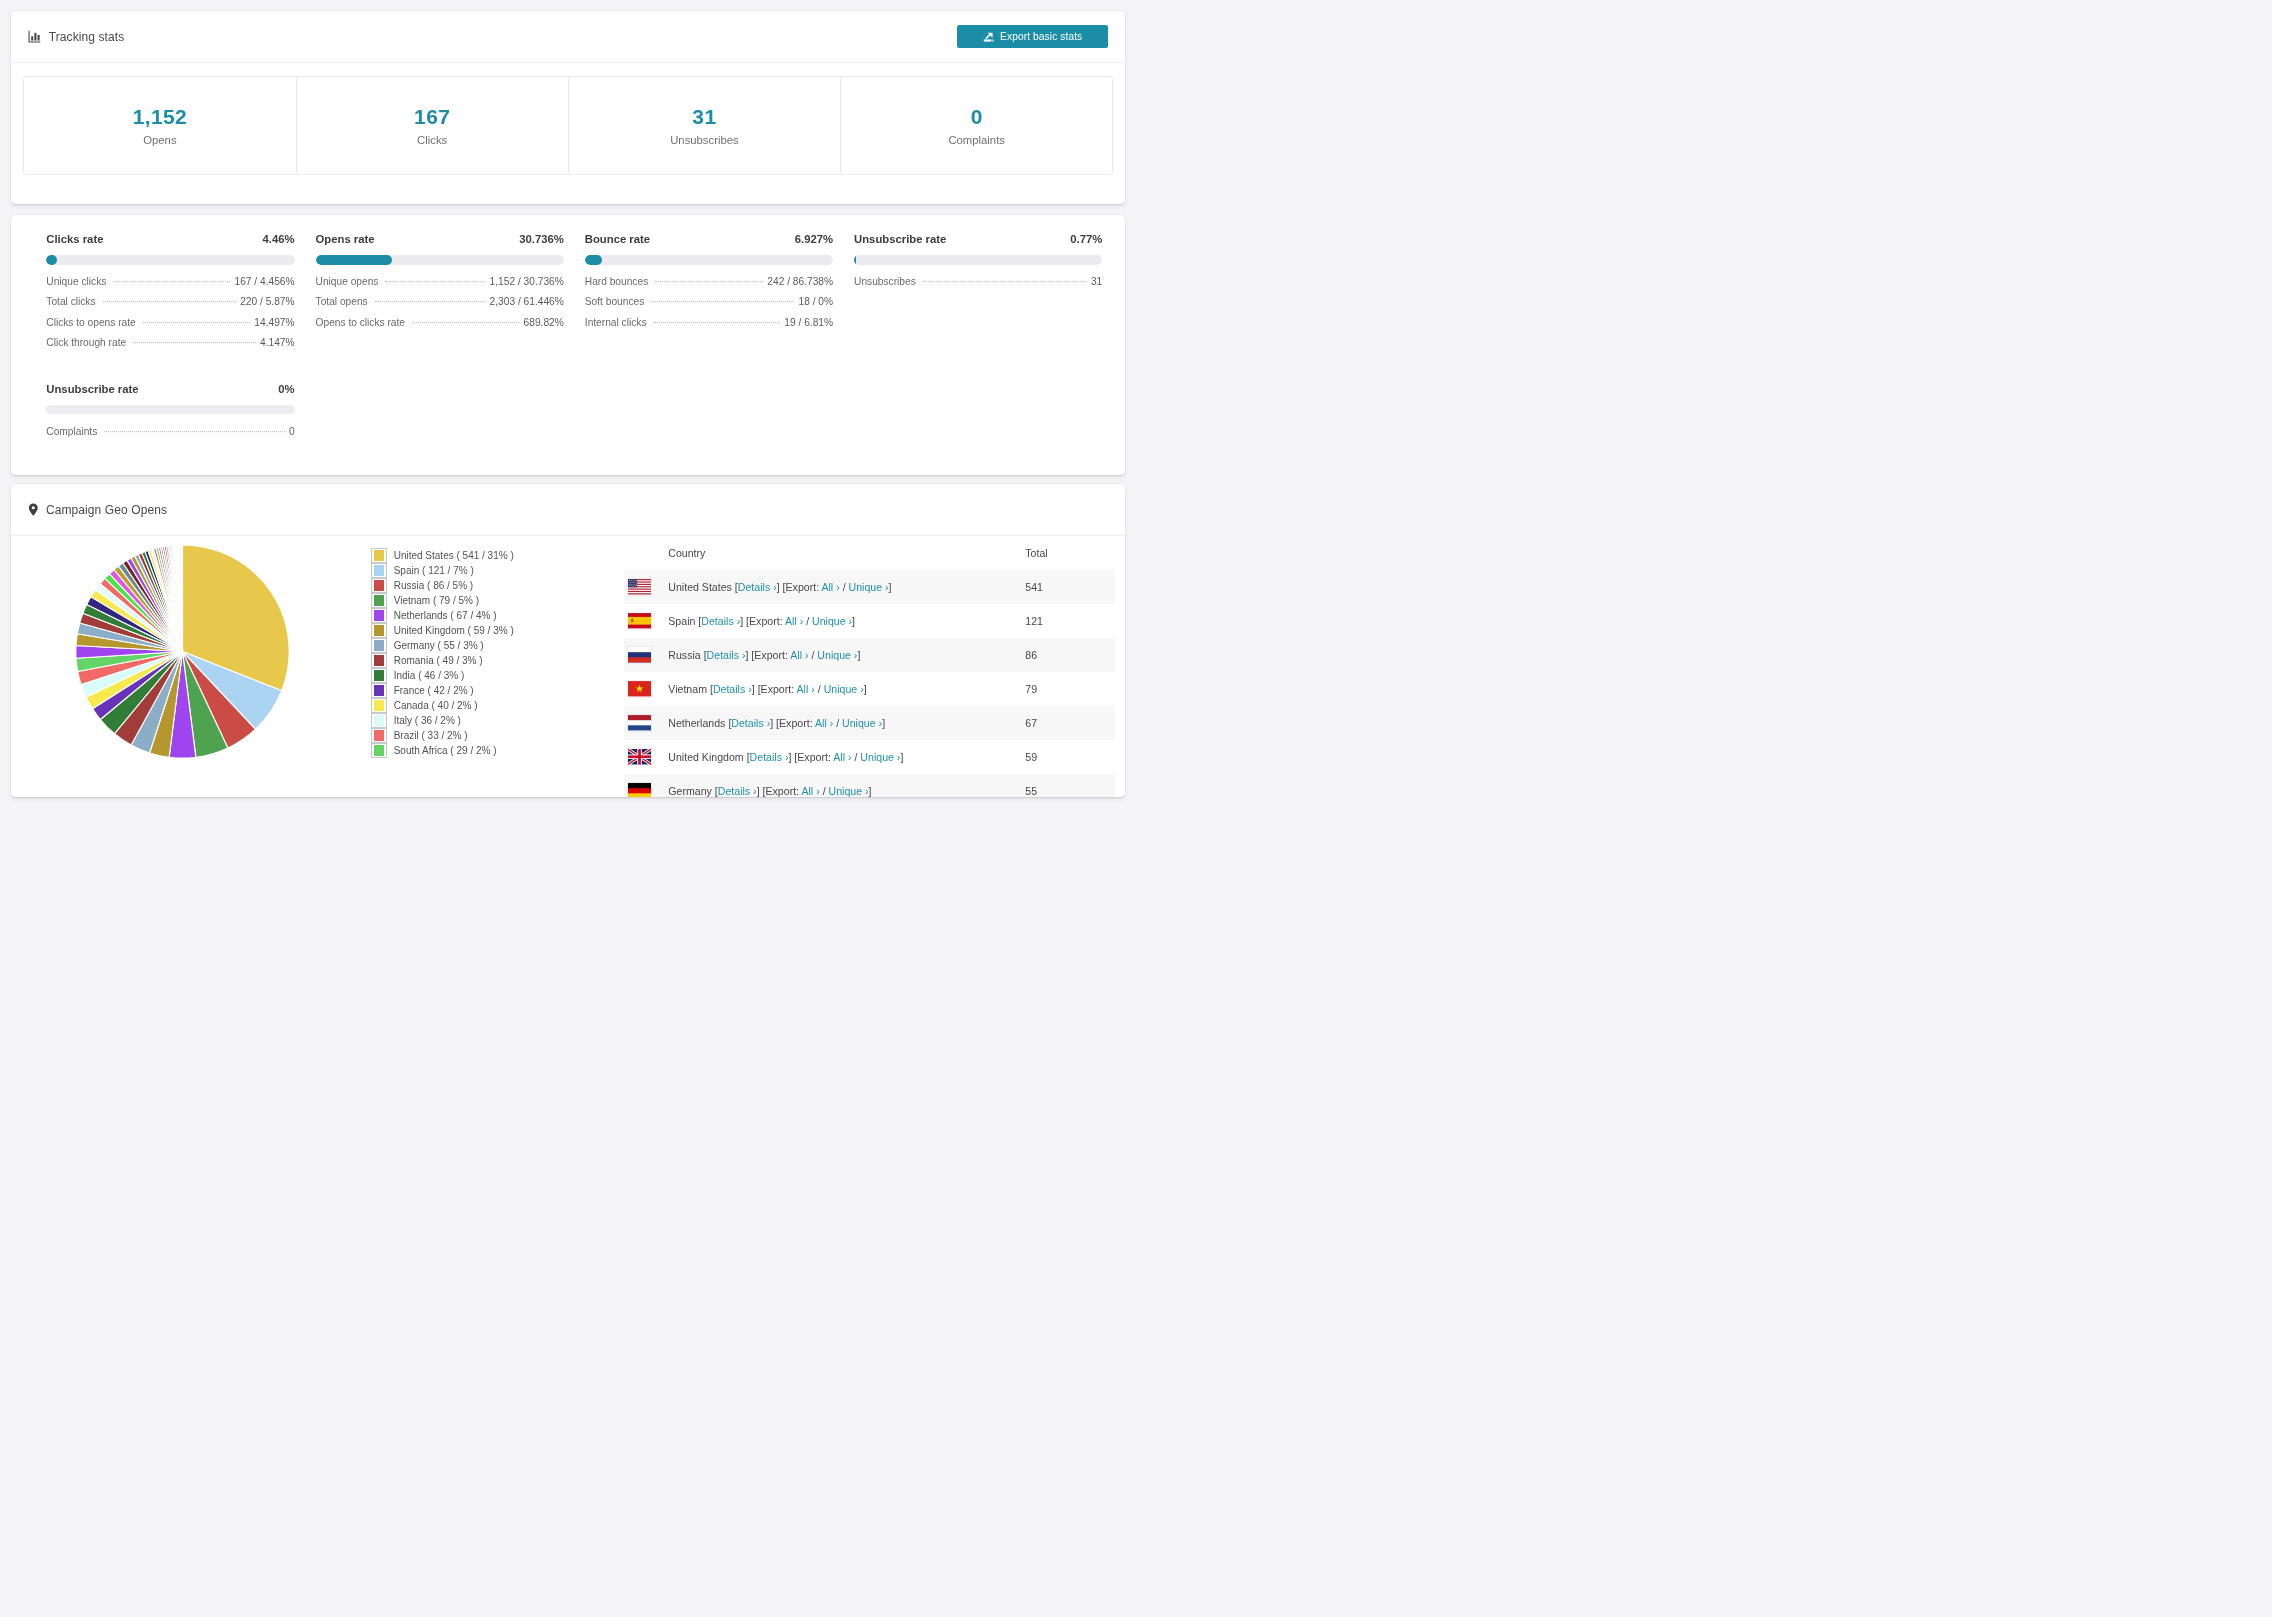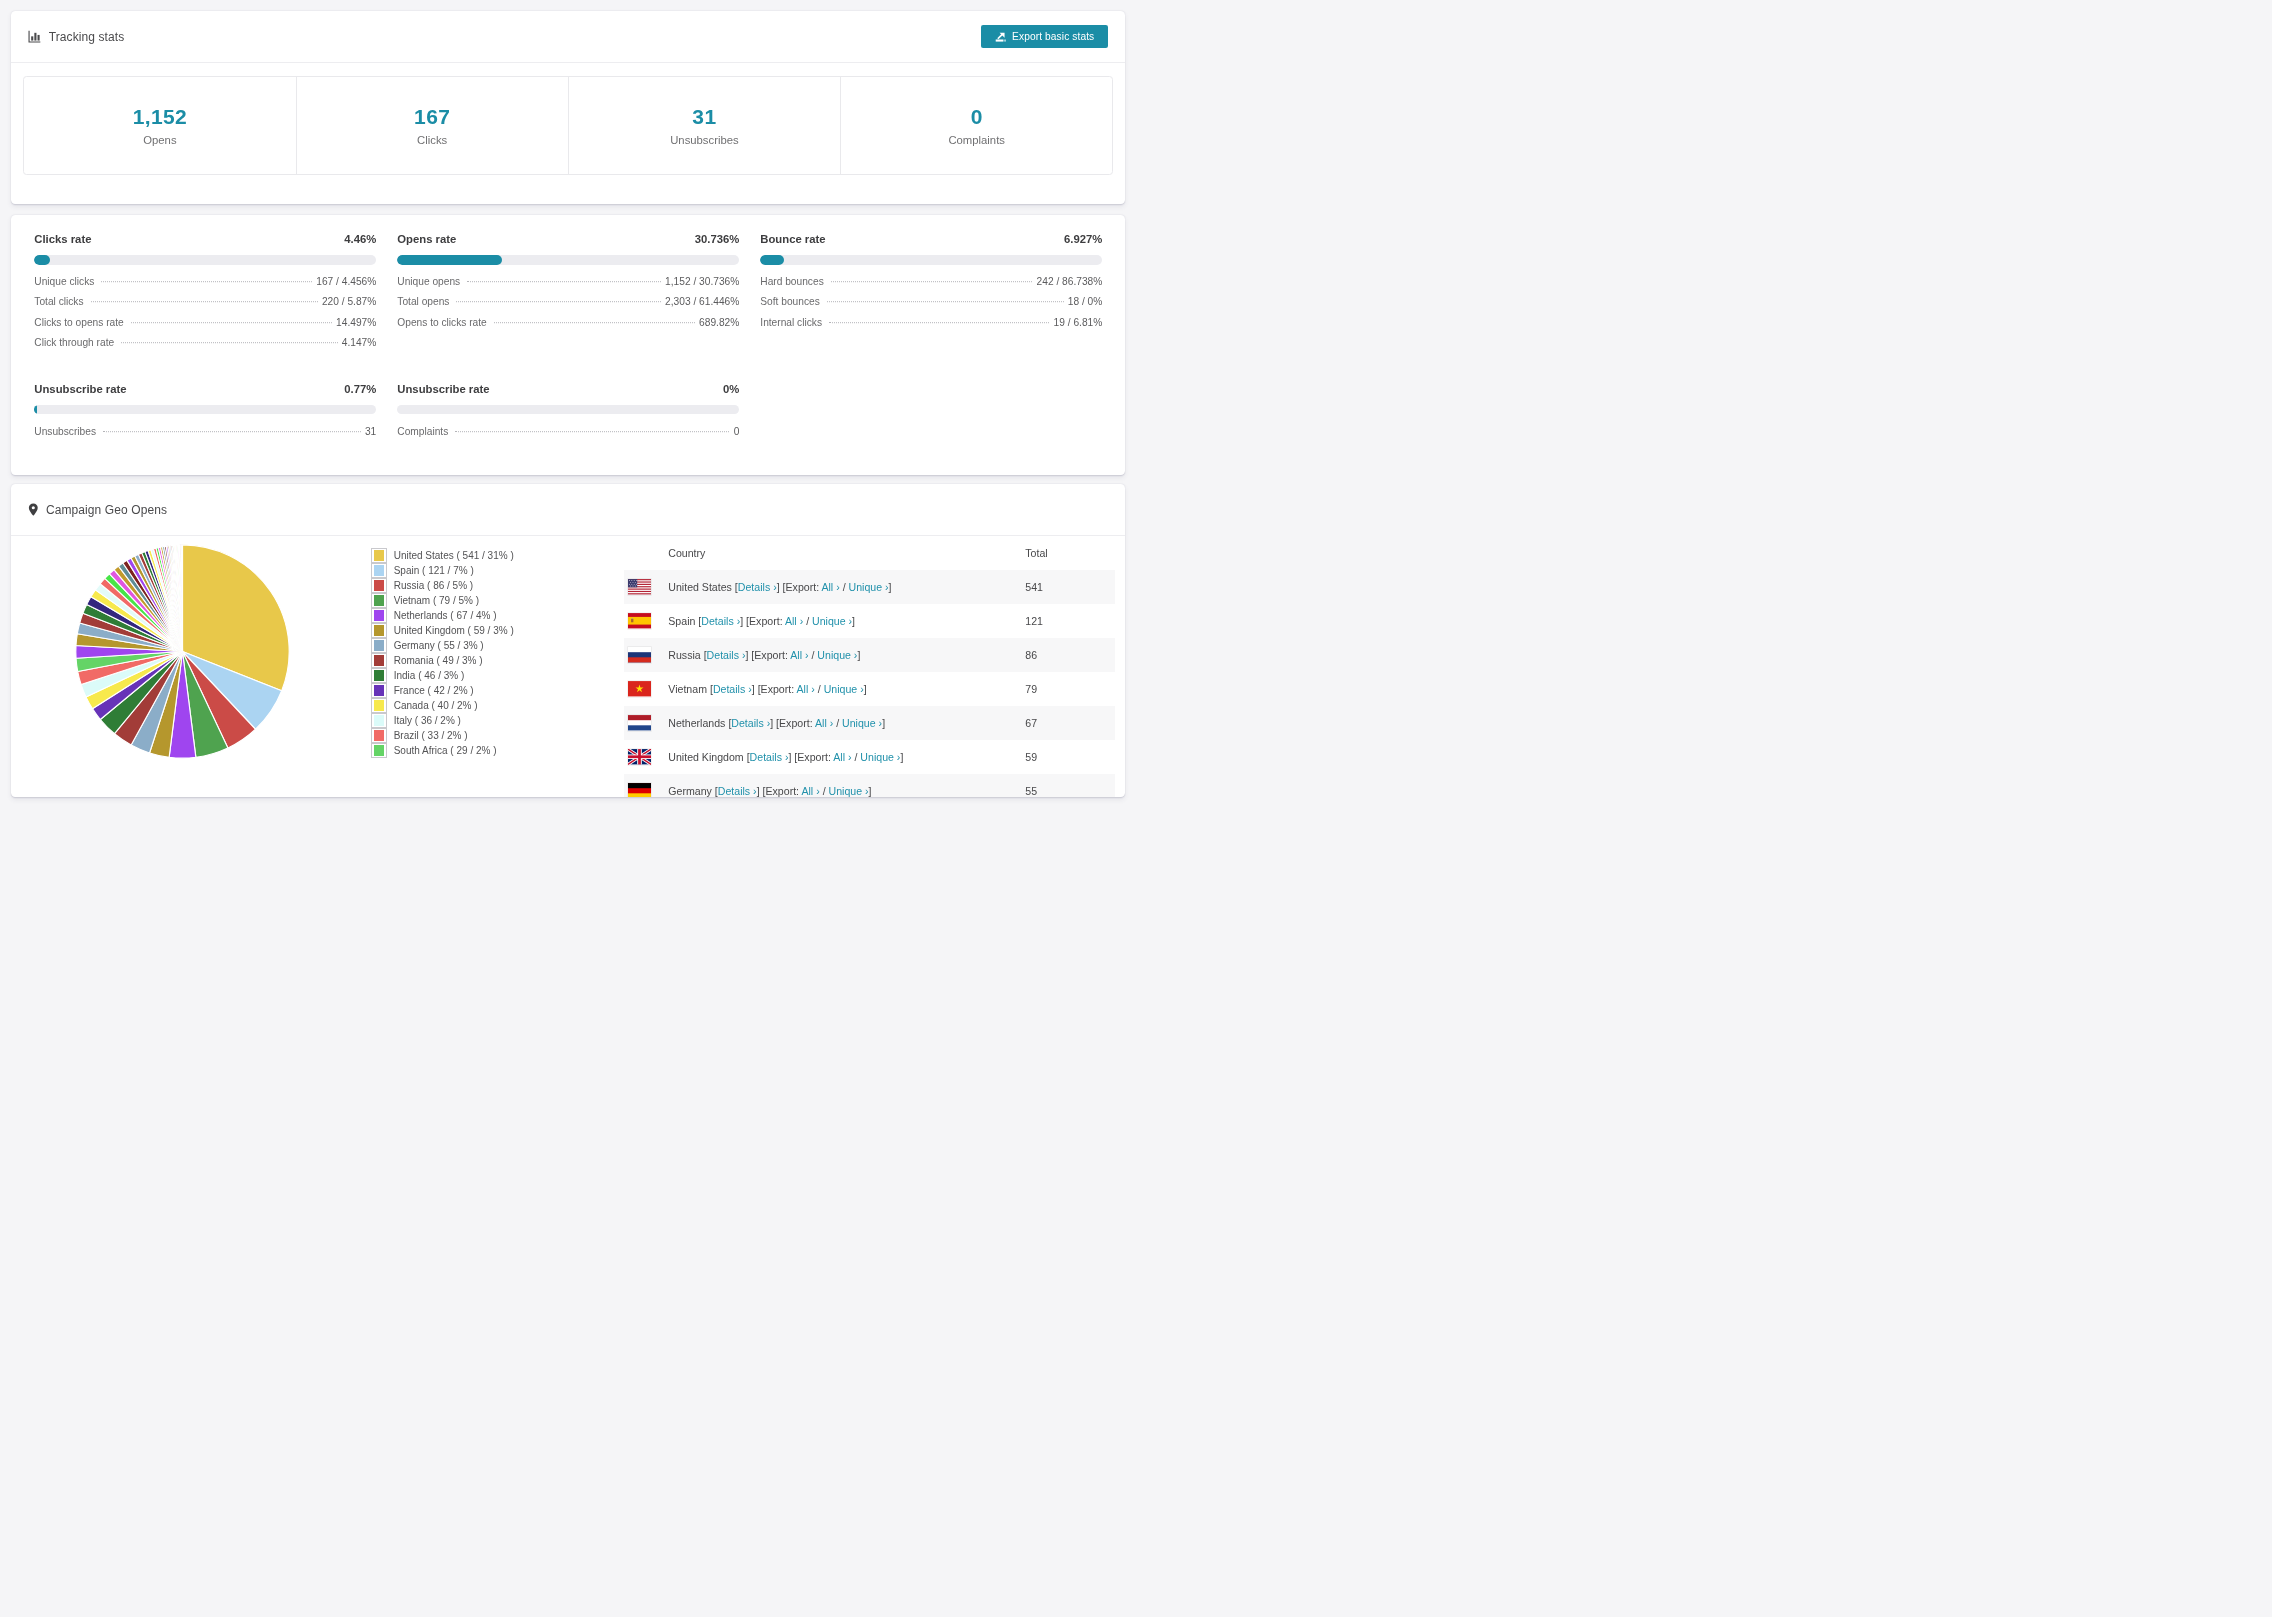--- a/index.html
+++ b/index.html
@@ -19,38 +19,38 @@
   .card-header {
     display:flex; align-items:center; height:52px; padding:0 17px;
     border-bottom:0.7px solid #ededf0;
   }
   .card-title { font-size:12px; color:#4a4a4c; display:flex; align-items:center; gap:7px; letter-spacing:0.1px; }
   .card-title svg { display:block; }
 
   .btn-export {
     margin-left:auto; display:flex; align-items:center; gap:5.6px;
     background:#1b8da6; color:#fff; border:none; border-radius:2.1px;
-    height:23px; padding:0 14px; font-size:10.2px; font-family:inherit; cursor:pointer;
+    height:23px; padding:0 26px; font-size:10.2px; font-family:inherit; cursor:pointer;
     letter-spacing:0.1px;
   }
 
   
   .stats-wrap {
     margin:12.7px 12px 0; height:99px; border:0.7px solid #e9e9ec; border-radius:3.5px;
     display:flex; background:#fff;
   }
   .stat-box { flex:1; display:flex; flex-direction:column; align-items:center; justify-content:center; border-right:0.7px solid #e9e9ec; }
   .stat-box:last-child { border-right:none; }
   .stat-value { font-size:21px; font-weight:bold; color:#1b8da6; letter-spacing:0.4px; }
   .stat-label { font-size:11.3px; color:#707072; margin-top:5px; }
 
   
   .rates-grid {
-    padding:18.4px 23px 0; display:grid; grid-template-columns:repeat(3,1fr);
-    column-gap:21px; row-gap:25.4px;
+    padding:18.4px 23px 0; display:grid; grid-template-columns:repeat(4,1fr);
+    column-gap:21px; row-gap:25.4px;margin-left:12px;
   }
   .rate-title-row { display:flex; justify-content:space-between; align-items:baseline; }
   .rate-title { font-size:11.3px; font-weight:bold; color:#3d3d3f; }
   .rate-value { font-size:11.3px; font-weight:bold; color:#3d3d3f; }
   .rate-bar { margin-top:10px; height:9.2px; background:#ececf0; border-radius:5px; overflow:hidden; }
   .rate-bar-fill { height:100%; background:#1b8da6; border-radius:5px; }
   .rate-rows { margin-top:11.3px; }
   .rate-row { display:flex; align-items:baseline; height:20.5px; font-size:10.2px; color:#6a6a6c;text-align:right; }
   .leader { flex:1; border-bottom:0.7px dotted #b4b4b8; margin:0 4.2px 0 7px; transform:translateY(-2.8px); }
   .rate-row-value { color:#5b5b5d; white-space:nowrap; }

